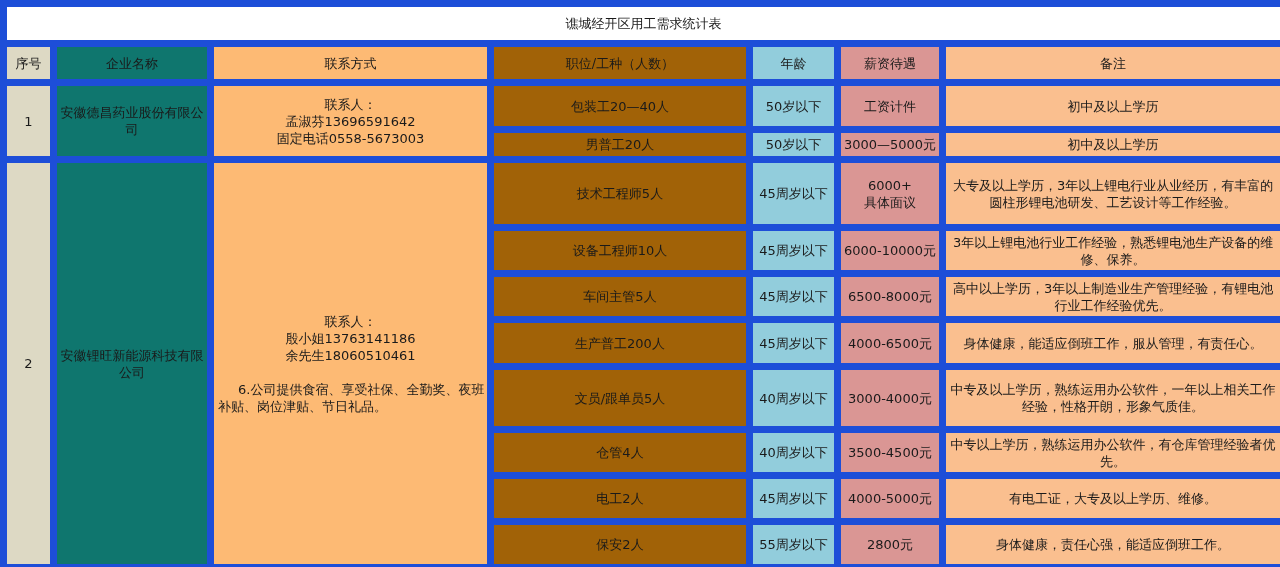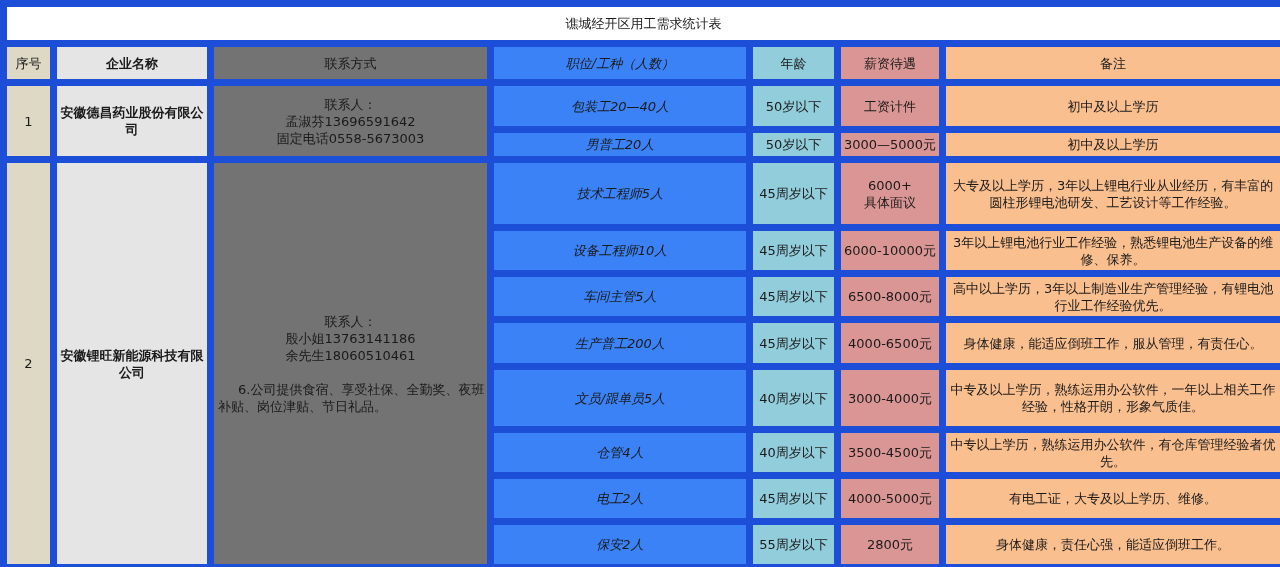--- a/index.html
+++ b/index.html
@@ -2,23 +2,23 @@
 <html><head>
 <meta charset="utf-8">
 <style>
   html, body { margin:0; padding:0; background:#ffffff; }
   body { width:1280px; height:567px; overflow:hidden; font-family:"DejaVu Sans","Liberation Sans",sans-serif; color:#1a1a1a; }
   table.sheet { border-collapse:collapse; table-layout:fixed; width:1280px; position:absolute; left:0; top:0; }
   table.sheet td { border:7px solid #1d4ed8; padding:0 2px; text-align:center; vertical-align:middle; overflow:hidden; font-size:13px; line-height:17px; }
   .title-cell { height:33px; font-family:"DejaVu Serif","Liberation Serif",serif; font-size:24px; background:#ffffff; border-bottom:1px solid #555; }
   .hdr td { height:32px; font-family:"DejaVu Serif","Liberation Serif",serif; font-size:17px; }
   .c-idx { background:#ddd9c4; }
-  .c-name { background:#e5e5e5;font-weight:bold; }
-  .c-contact { background:#737373; }
-  .c-pos { background:#3b82f6;font-style:italic; }
+  .c-name { background:#0f766e; }
+  .c-contact { background:#fdba74; }
+  .c-pos { background:#a16207; }
   .c-age { background:#92cddc;border-radius:6px; }
   .c-salary { background:#da9694;margin-top:44px; }
   .c-note { background:#fabf8f; }
   td.left { text-align:left; padding-left:3px; }
   .pre { white-space:pre-line; }
   .contact2 { white-space:pre-line; text-align:center; }
   .contact2 .benefit { display:block; text-align:left; padding-left:2px; text-indent:20px; }
 </style>
 </head>
 <body>

